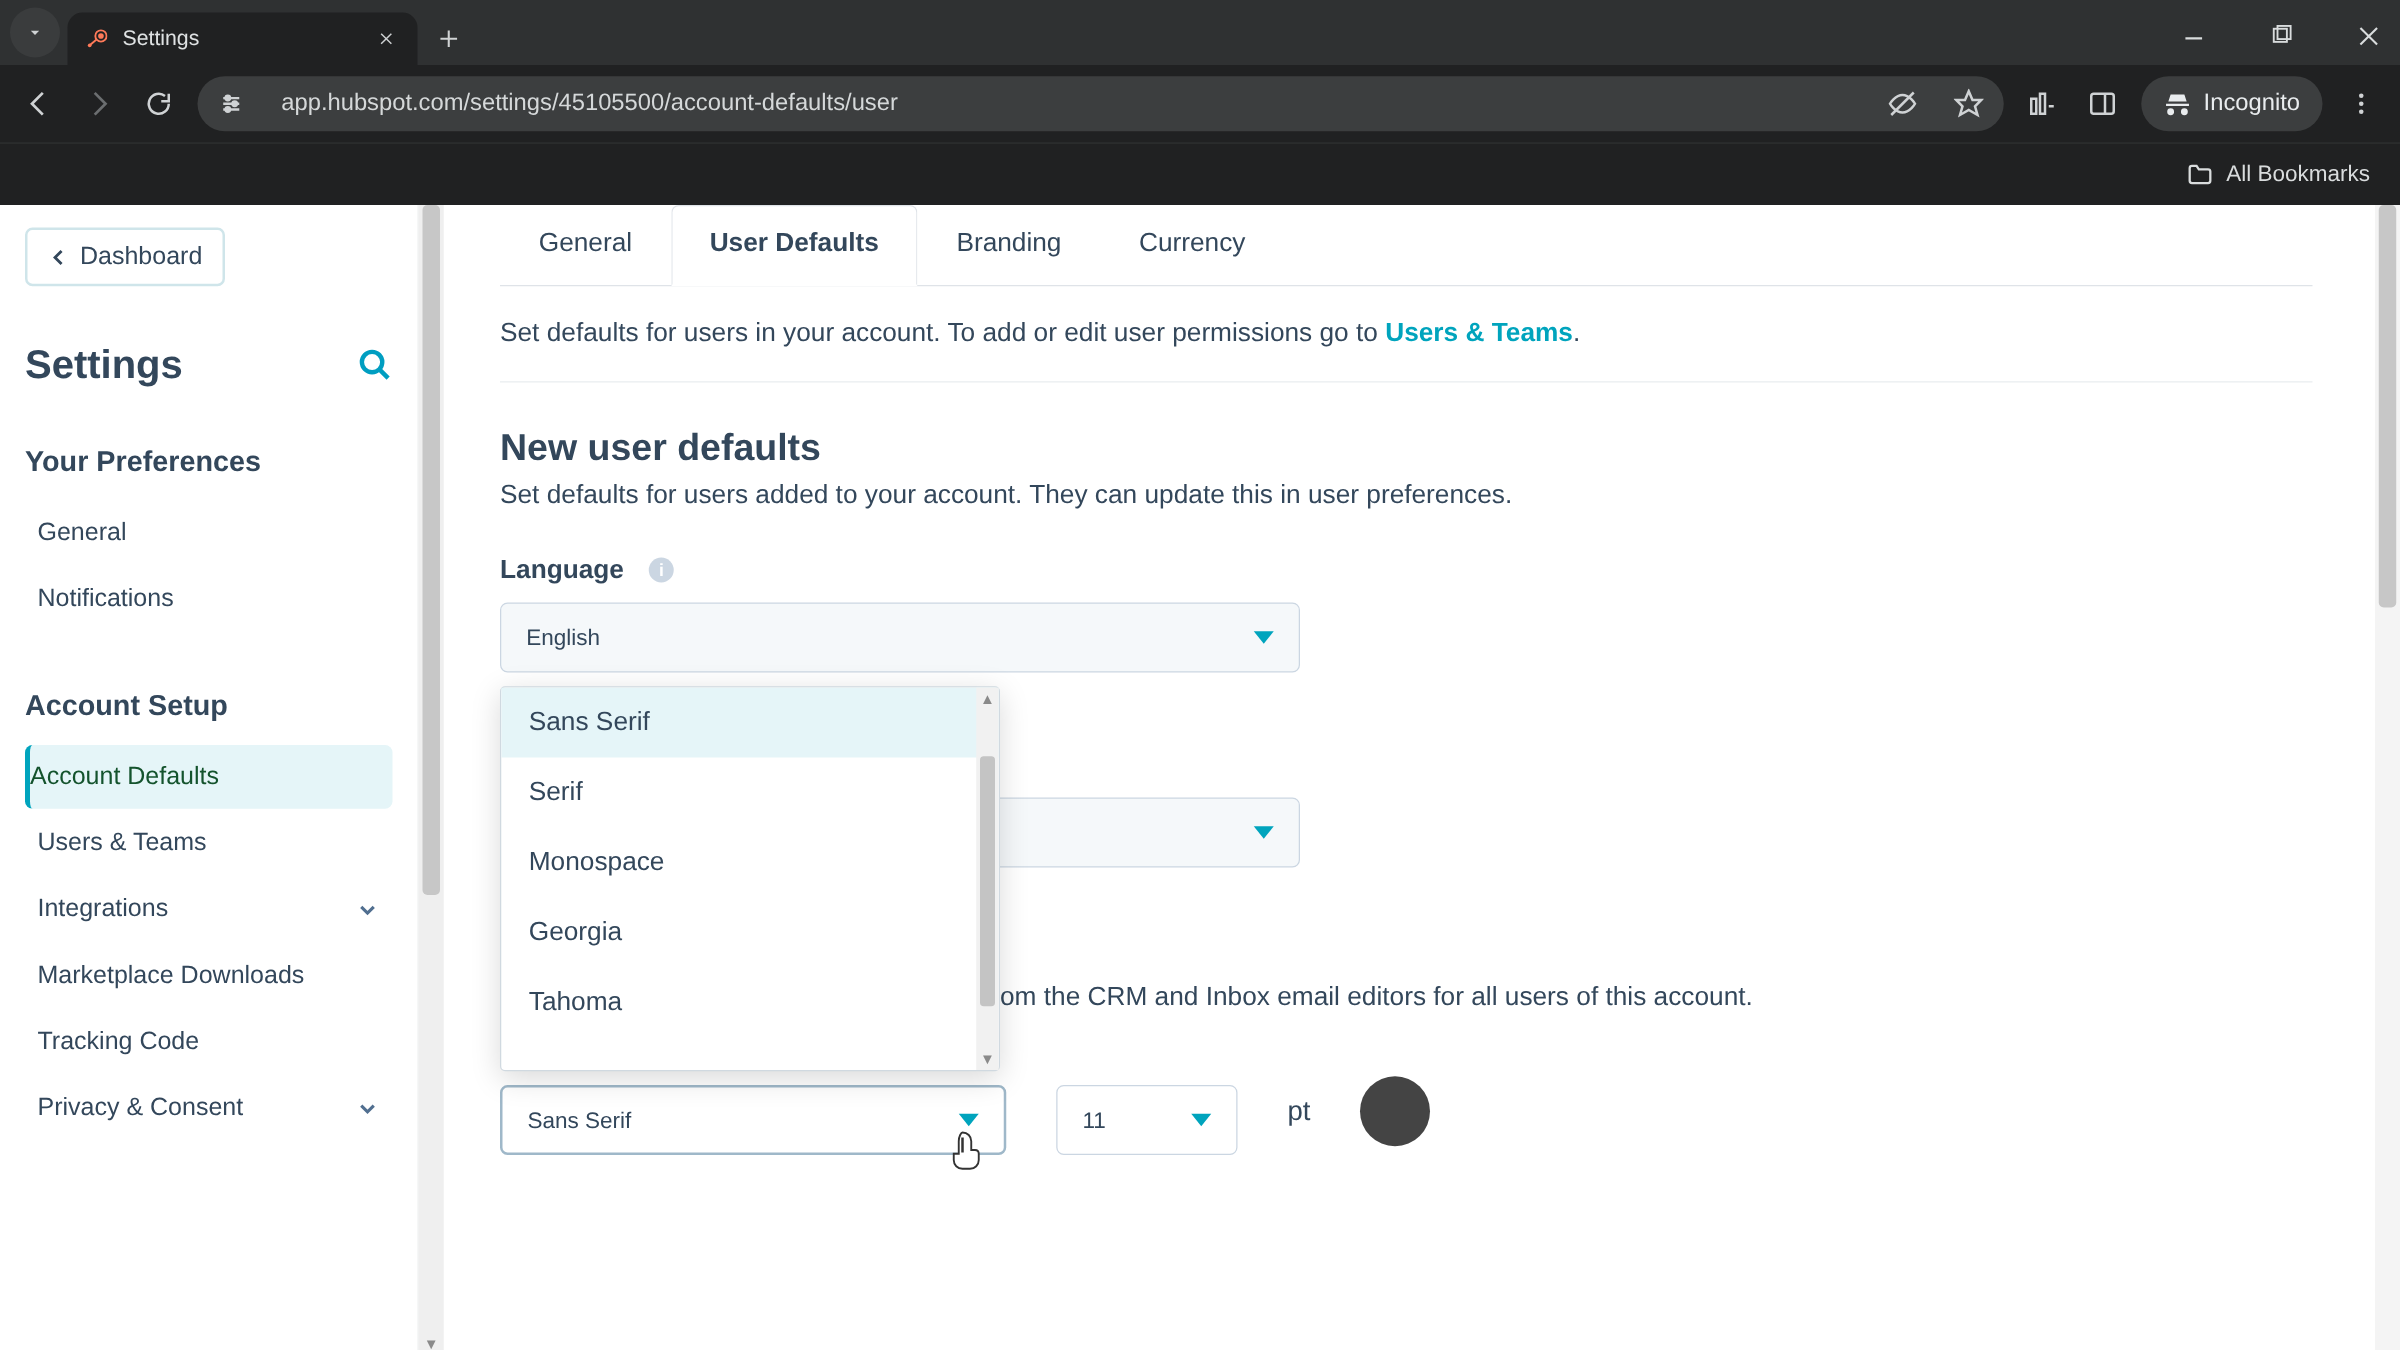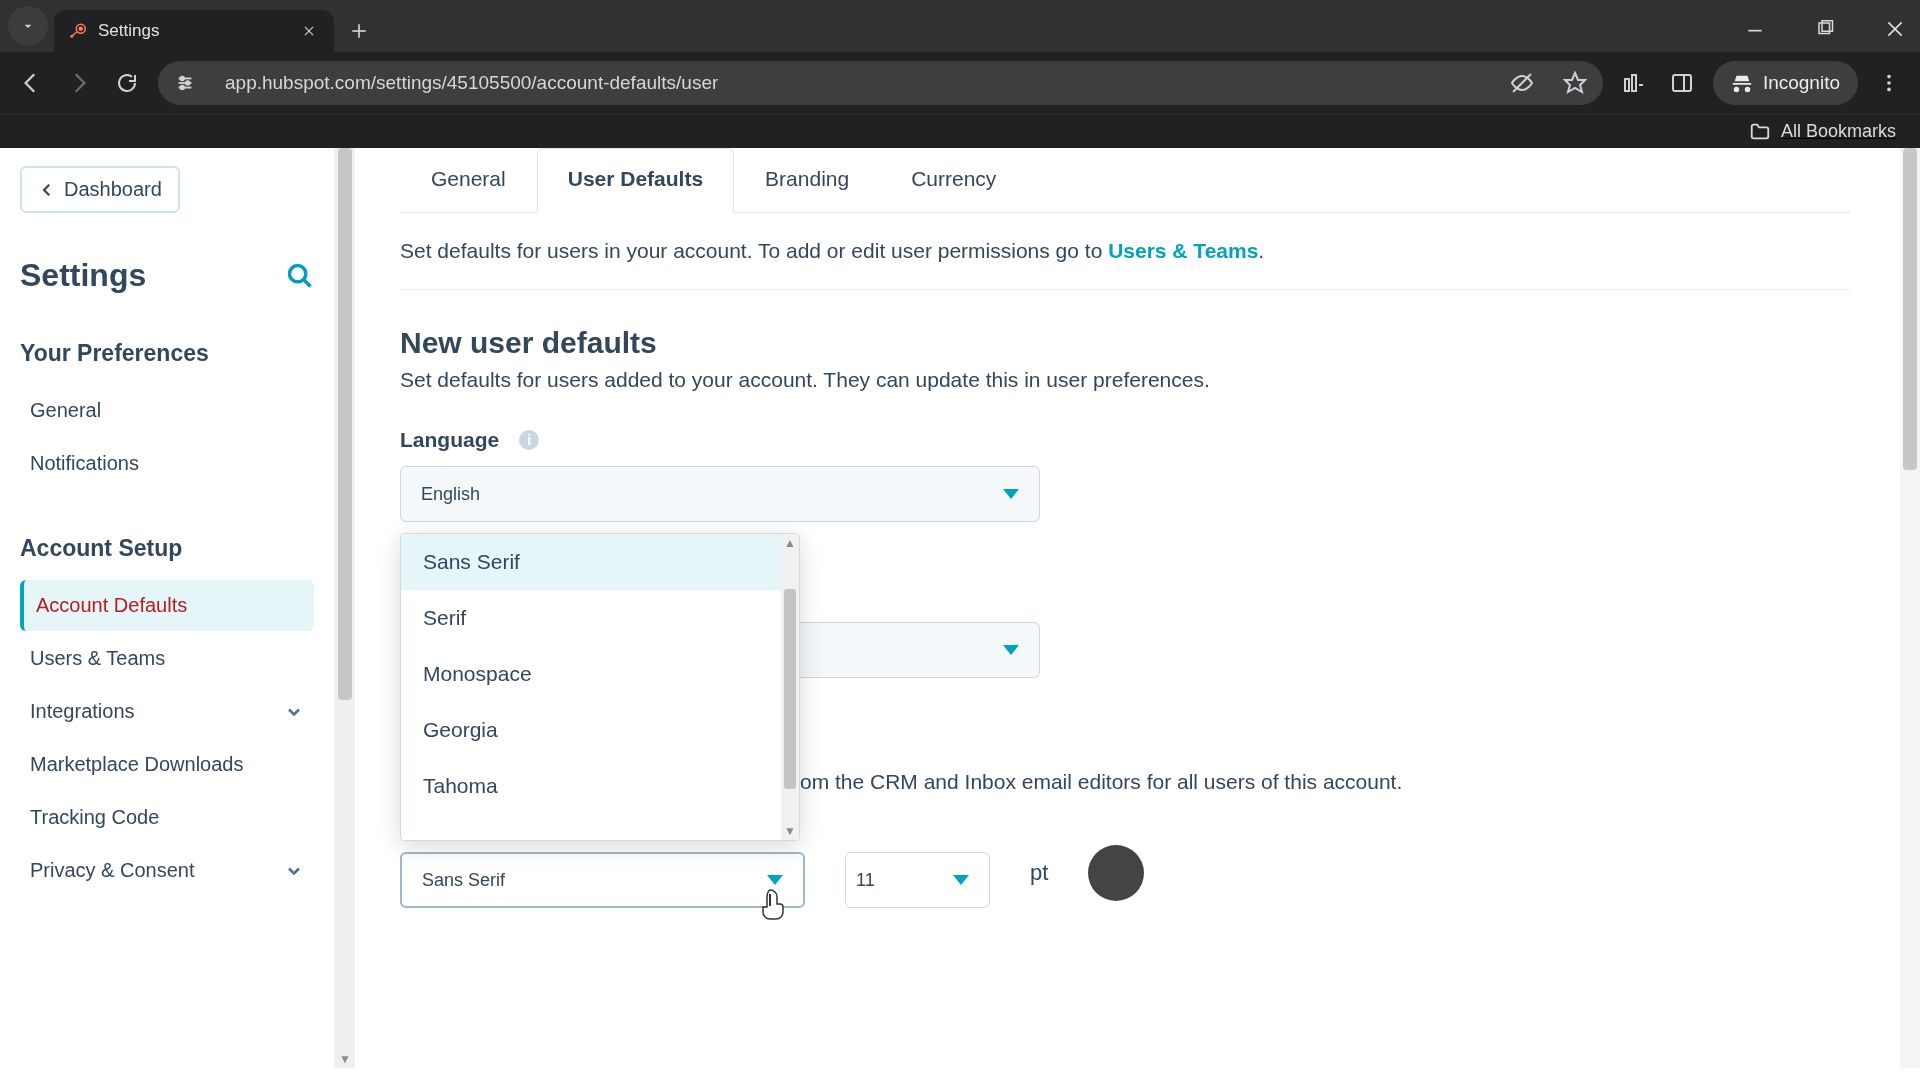--- a/index.html
+++ b/index.html
@@ -24,21 +24,21 @@
   .addrbar { background:#202122; height:62px; display:flex; align-items:center; padding:0 14px; gap:14px; }
   .navbtn { width:34px; height:34px; display:flex; align-items:center; justify-content:center; }
   .navbtn svg { stroke:#cfd2d4; fill:none; }
   .navbtn.dis svg { stroke:#6b6e70; }
   .omnibox { flex:1; background:#3c3e3f; border-radius:30px; height:44px; display:flex; align-items:center; padding:0 16px; gap:29px; color:#d5d8d9; font-size:19px; }
   .omnibox .pad { flex:1; }
   .omnibox svg { stroke:#cfd2d4; fill:none; }
   .rtool { width:34px; height:34px; display:flex; align-items:center; justify-content:center; }
   .incog { display:flex; align-items:center; gap:10px; background:#3c3e3f; border-radius:30px; height:44px; padding:0 18px; color:#e9ecee; font-size:19px; }
 
-  .bmbar { background:#202122; height:34px; border-top:1px solid #2e3031; display:flex; align-items:center; justify-content:flex-end; padding-right:24px;text-decoration:underline; }
+  .bmbar { background:#202122; height:50px; border-top:1px solid #2e3031; display:flex; align-items:center; justify-content:flex-end; padding-right:24px; }
   .bmbar .allbm { display:flex; align-items:center; gap:10px; color:#d9dcdd; font-size:18px; }
 
   
   .page { position:relative; background:#fff; width:100%; height:calc(1080px - 52px - 62px - 46px); }
 
   
   .edge-scroll-left { position:absolute; left:335px; top:0; width:20px; height:100%; background:#efefef; }
   .edge-scroll-left .thumb { position:absolute; top:0; left:3px; width:14px; height:60%; background:#c7c7c7; border-radius:4px; }
   .edge-scroll-left .arrow { position:absolute; left:4px; bottom:2px; font-size:12px; color:#8a8a8a; }
   .edge-scroll-right { position:absolute; right:0; top:0; width:20px; height:100%; background:#f4f4f4; }
@@ -48,21 +48,21 @@
   .sidebar { position:absolute; left:0; top:0; width:335px; height:100%; padding:18px 20px; border-right:1px solid #eef0f0; }
   .back-dash { display:inline-flex; align-items:center; gap:8px; border:2px solid #cfe5ea; color:#33475b; padding:10px 16px; border-radius:6px; font-size:20px; }
   .back-dash svg { stroke:#33475b; }
   .set-row { display:flex; align-items:center; justify-content:space-between; margin-top:44px; }
   .set-row h1 { font-size:32px; font-weight:800; color:#33475b; }
   .search-i { width:28px; height:28px; }
   .search-i svg { stroke:#009ec1; fill:none; }
   .sec-head { margin-top:46px; font-size:23px; font-weight:800; color:#33475b; }
   .navlist { margin-top:18px; display:flex; flex-direction:column; gap:2px; }
   .navitem { font-size:20px; color:#33475b; padding:14px 10px; border-radius:6px; }
-  .navitem.active { background:#e5f5f8; color:#b91c1c; border-left:4px solid #00a4bd; padding-left:12px; }
+  .navitem.active { background:#e5f5f8; color:#14532d; border-left:4px solid #00a4bd; padding-left:0; }
   .navitem.hasChevron { display:flex; align-items:center; justify-content:space-between; }
   .navitem.hasChevron svg { stroke:#516f90; }
 
   
   .main { position:absolute; left:360px; right:30px; top:0; bottom:0; padding:0 40px; }
   .tabs { display:flex; border-bottom:1px solid #dfe3e8; margin-top:0; }
   .tabbtn { padding:18px 30px 20px; font-size:21px; color:#33475b; border:1px solid transparent; }
   .tabbtn.active { font-weight:800; border:1px solid #dfe3e8; border-bottom:2px solid #fff; border-radius:6px 6px 0 0; margin-bottom:-1px; background:#fff; }
   .intro { margin-top:26px; font-size:21px; color:#33475b; }
   .intro a { color:#00a4bd; font-weight:700; text-decoration:none; }
@@ -71,21 +71,21 @@
   h2.section { font-size:30px; font-weight:800; color:#33475b; }
   .subtext { font-size:21px; color:#33475b; margin-top:8px; }
 
   .field { margin-top:36px; }
   .lbl-row { display:flex; align-items:center; gap:20px; }
   .label { font-size:21px; font-weight:700; color:#33475b; }
   .infoic { width:20px; height:20px; border-radius:50%; background:#cbd6e2; display:flex; align-items:center; justify-content:center; color:#fff; font-size:14px; font-weight:700; }
 
   .select { margin-top:14px; width:640px; height:56px; border:1px solid #cbd6e2; border-radius:6px; background:#f5f8fa; display:flex; align-items:center; justify-content:space-between; padding:0 20px; font-size:18px; color:#33475b; }
   .select.sm { width:405px; background:#fff; border:2px solid #9fb8c9; }
-  .select.xs { width:145px; background:#fff;padding-left:10px; }
+  .select.xs { width:145px; background:#fff; }
   .caret { width:0; height:0; border-left:8px solid transparent; border-right:8px solid transparent; border-top:10px solid #00a4bd; }
 
   .font-row { display:flex; align-items:center; gap:40px; margin-top:14px; position:relative; }
   .pt { font-size:22px; color:#33475b; }
   .swatch { width:56px; height:56px; border-radius:50%; background:#444; }
 
   
   .dropdown { position:absolute; left:400px; top:385px; width:400px; background:#fff; border:1px solid #d0d9e0; border-radius:4px; box-shadow:0 6px 24px rgba(0,0,0,.15); z-index:50; }
   .dropdown .dd-body { max-height:312px; overflow:hidden; position:relative; }
   .dropdown .opt { padding:16px 22px; font-size:21px; color:#33475b; }

